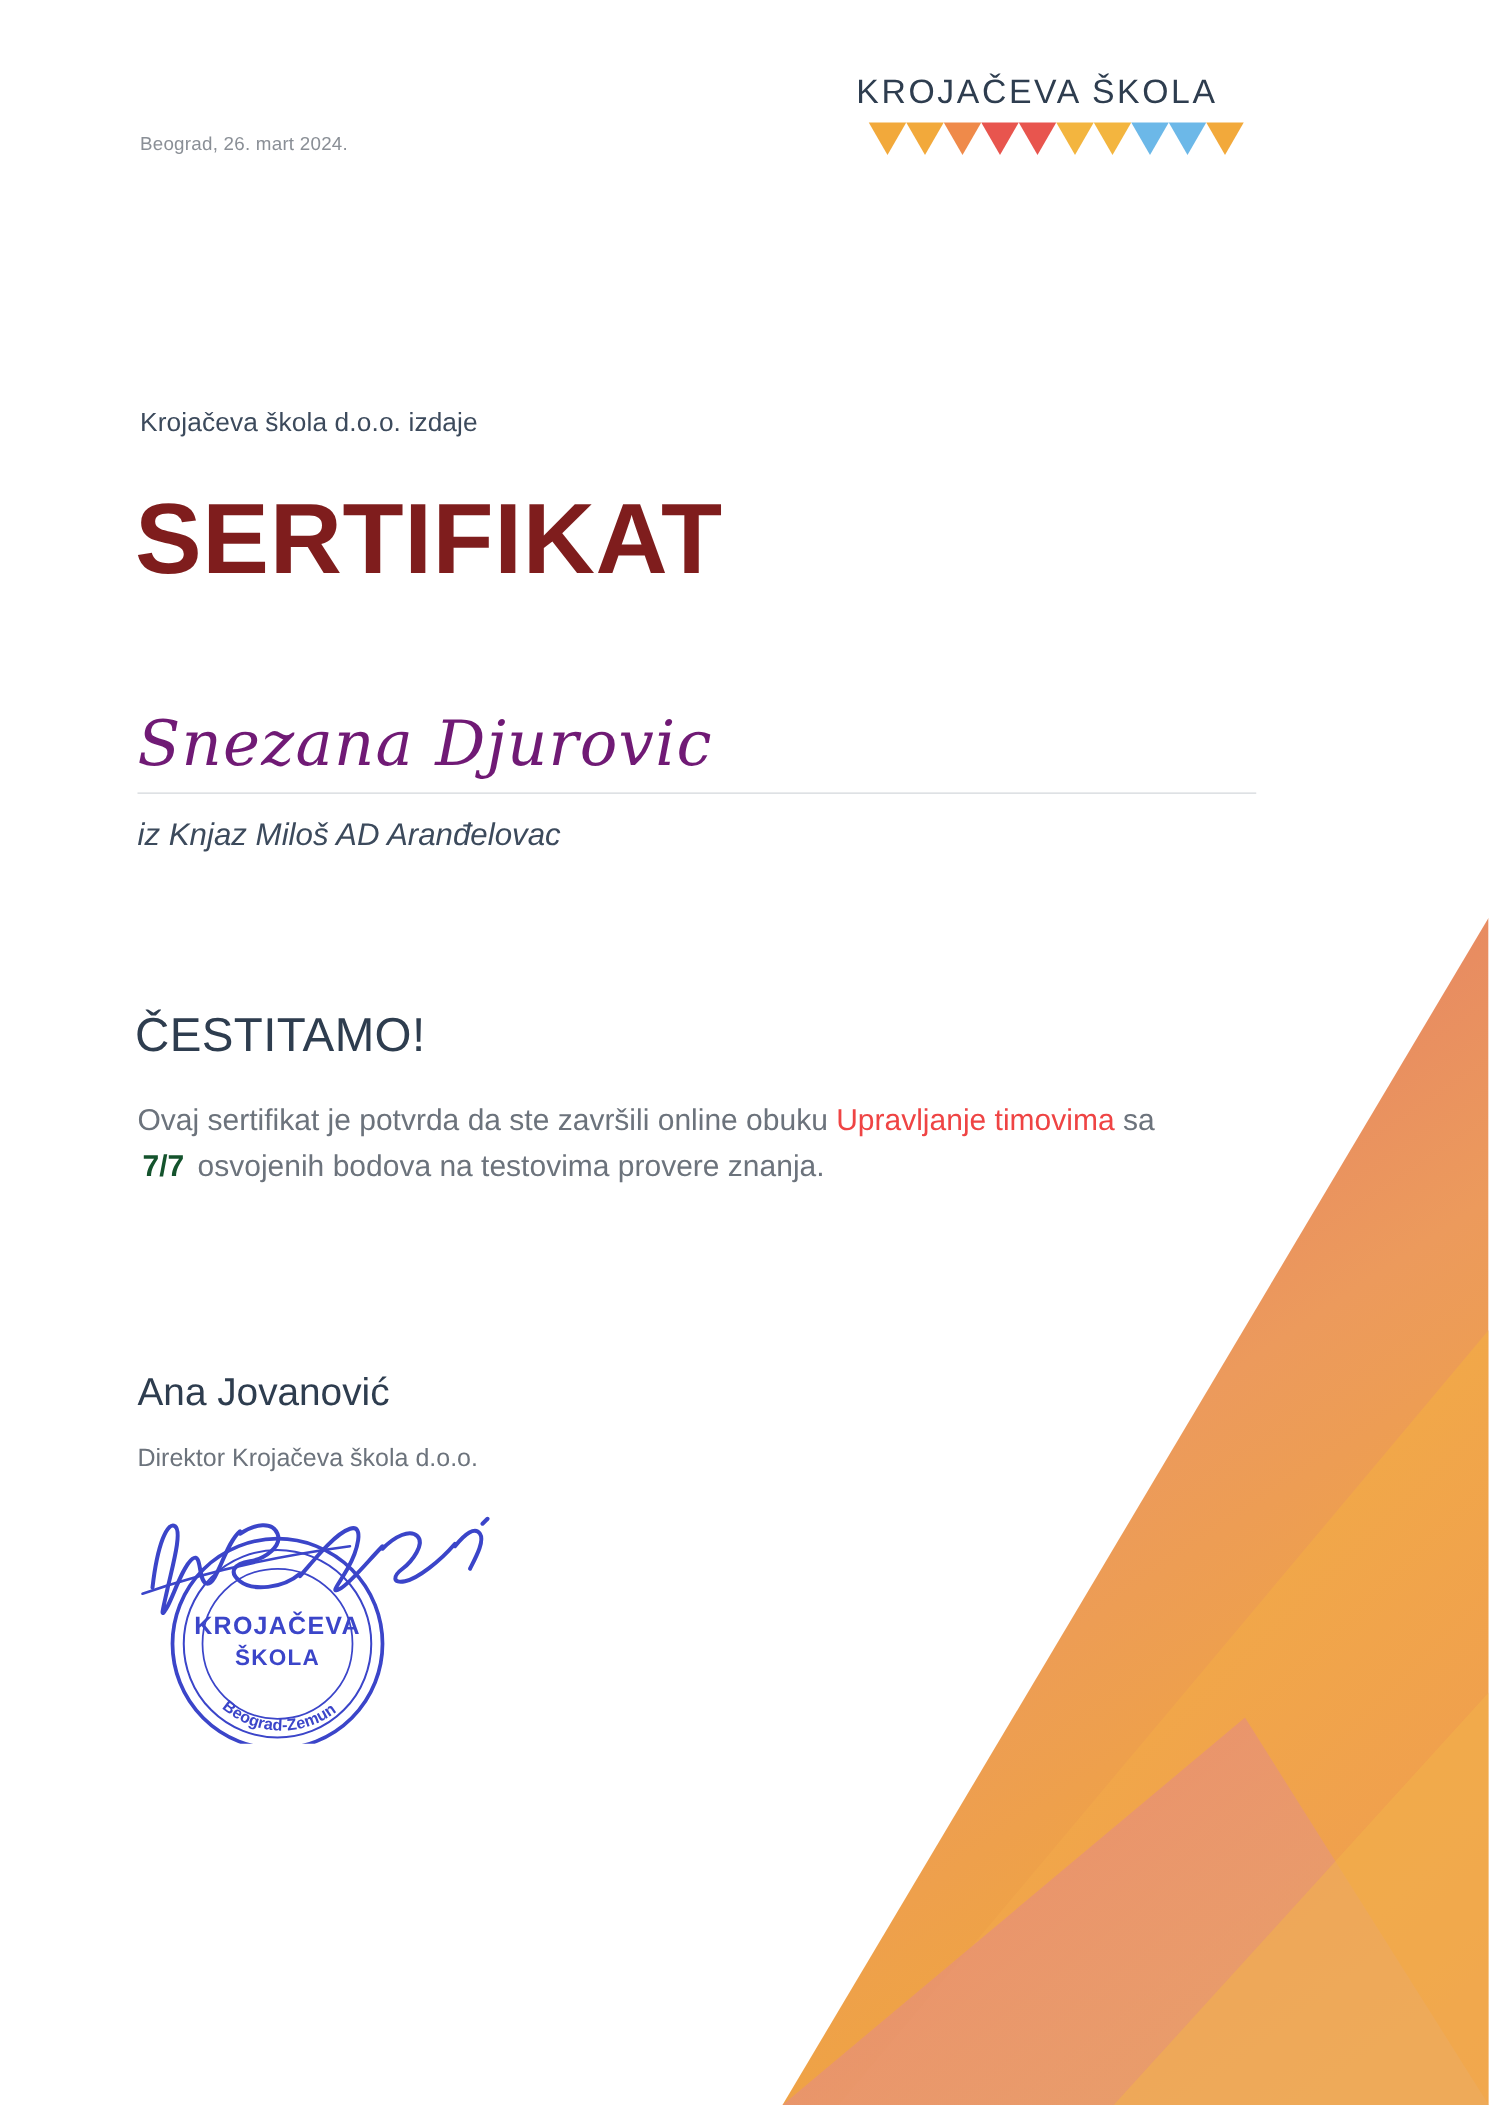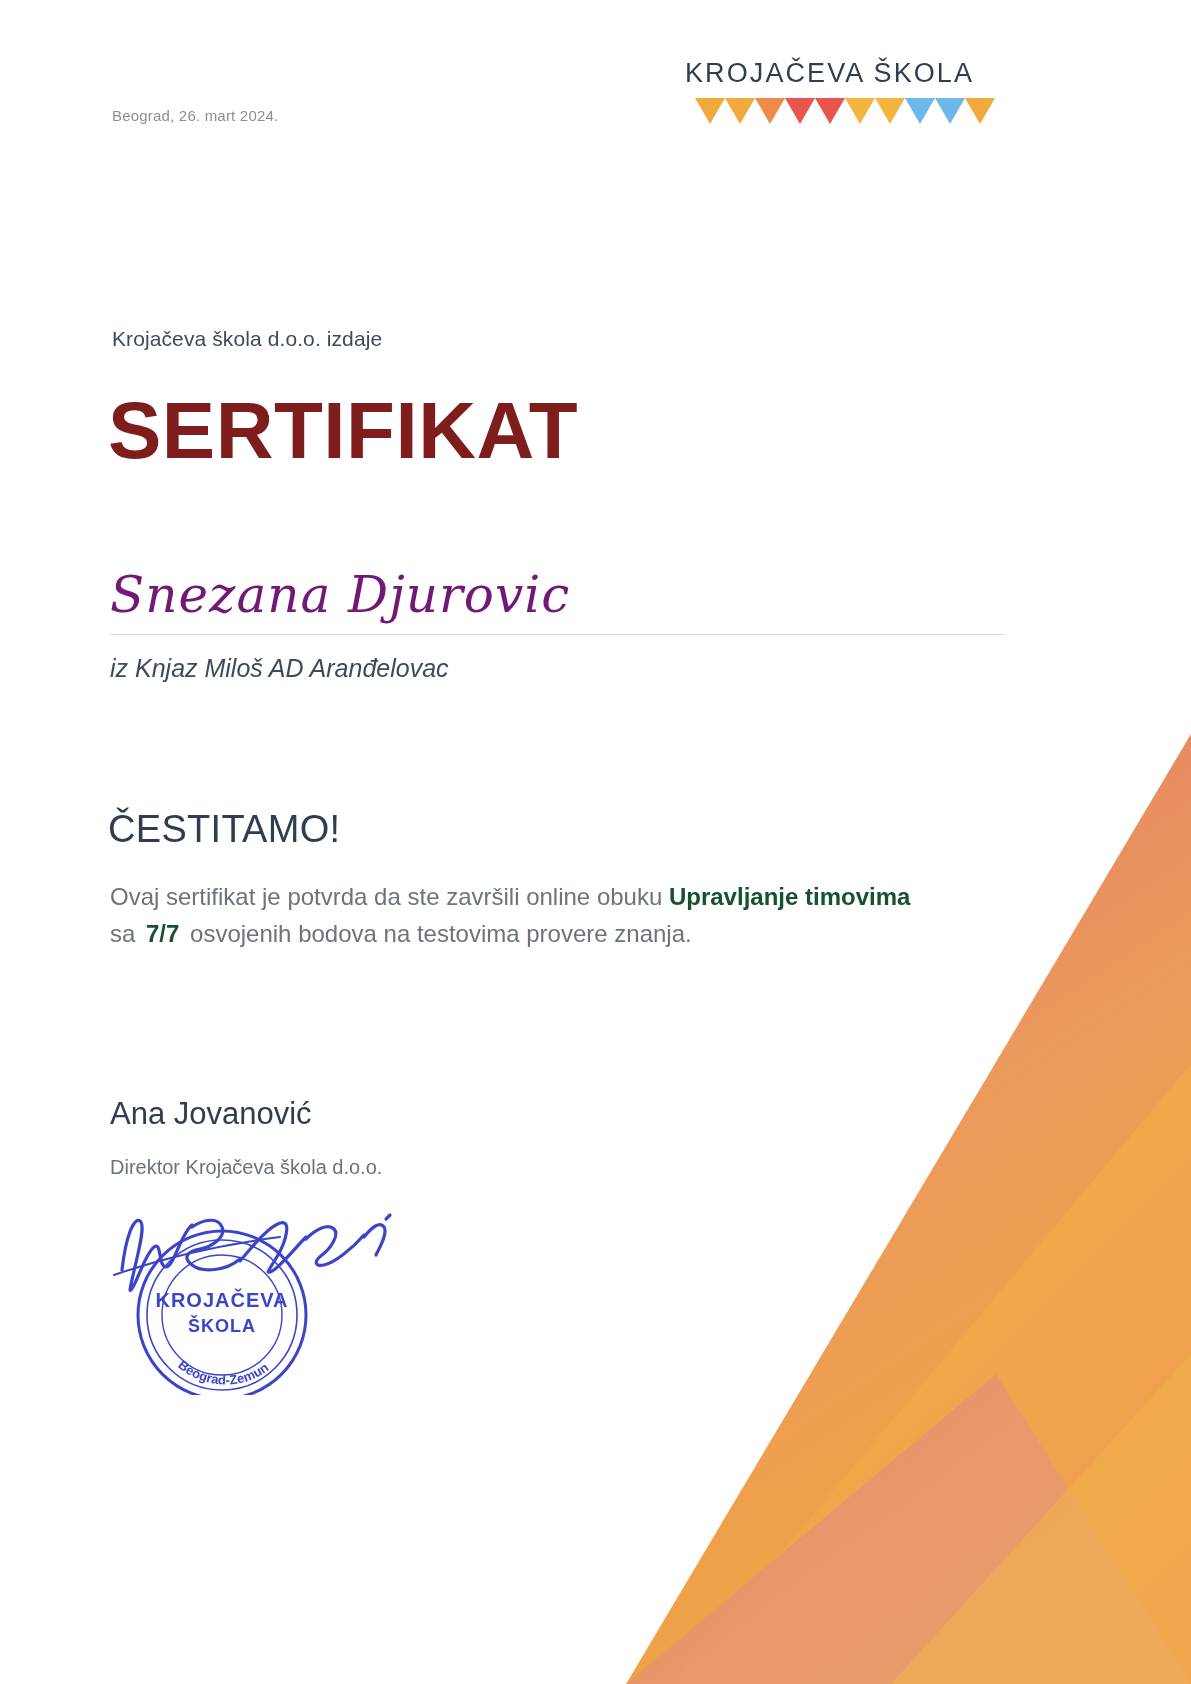--- a/index.html
+++ b/index.html
@@ -135,22 +135,22 @@
   .body-text {
     position: absolute;
     left: 110px;
     top: 878px;
     width: 820px;
     font-size: 24px;
     line-height: 1.55;
     color: #6c737c;
   }
   .body-text b {
-    color: #14532d;
-    font-weight: bold;
+    color: #ef4444;
+    font-weight: normal;
   }
   .body-text .score {
     color: #14532d;
     font-weight: bold;
     padding: 0 4px;
   }
 
   
   .sig-name {
     position: absolute;

